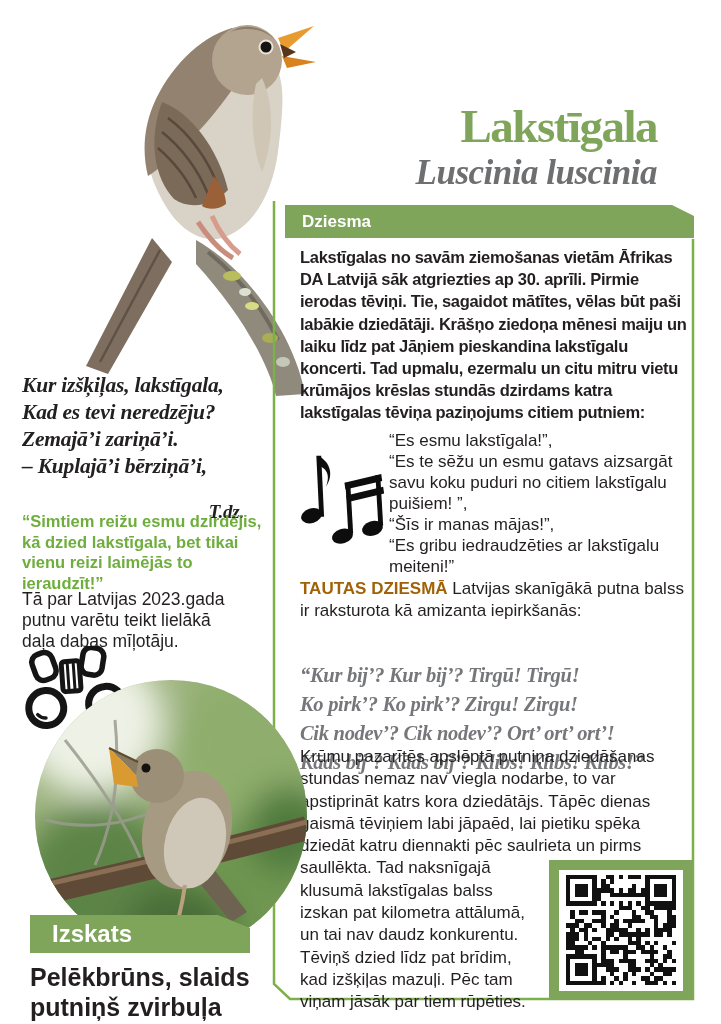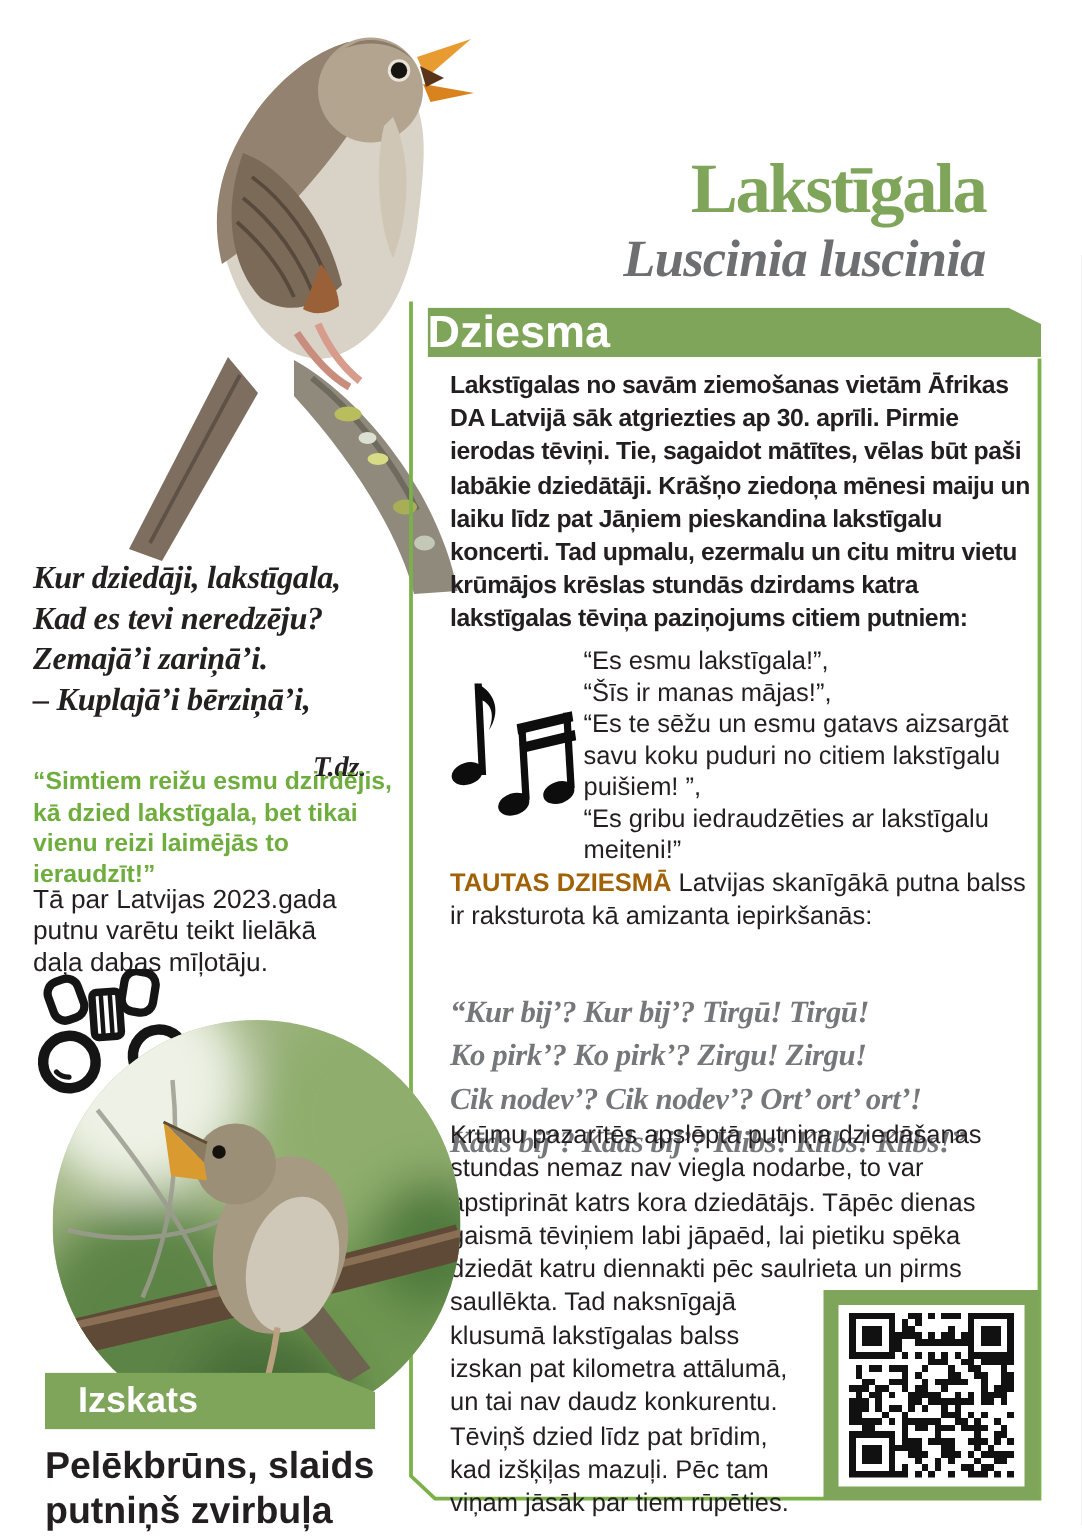--- a/index.html
+++ b/index.html
@@ -21,21 +21,21 @@
   
   .box-outline{position:absolute;left:0;top:0;width:721px;height:1024px;pointer-events:none;}
   .bar{background:#7fa55a;position:absolute;}
   .bar span{
     display:block;color:#ffffff;font-weight:700;
   }
   .dziesma-bar{
     left:285px;top:205px;width:409px;height:33px;
     clip-path:polygon(0 0,387px 0,100% 11px,100% 100%,0 100%);
   }
-  .dziesma-bar span{font-size:30px;line-height:33px;}
+  .dziesma-bar span{font-size:17px;line-height:33px;padding-left:17px;}
   .para1{
     position:absolute;left:300px;top:246px;width:392px;
     font-weight:700;font-size:16.5px;line-height:22.2px;letter-spacing:-0.3px;
   }
   .music-icon{position:absolute;left:296px;top:442px;width:92px;height:102px;}
   .bird-quotes{
     position:absolute;left:389px;top:430px;width:305px;
     font-size:17px;line-height:21px;
   }
   .tautas{
@@ -158,22 +158,22 @@
       <ellipse cx="79" cy="89" rx="11" ry="7.5" transform="rotate(-18 79 89)"></ellipse>
       <path d="M54,94 L51,42 L56,42 L59,94 Z"></path>
       <path d="M85,86 L82,34 L87,34 L90,86 Z"></path>
       <path d="M50,42 L88,33 L89,40 L51,49 Z"></path>
       <path d="M52,55 L90,46 L91,53 L53,62 Z"></path>
     </g>
   </svg>
 
   <div class="bird-quotes">
     <div>“Es esmu lakstīgala!”,</div>
+    <div>“Es te sēžu un esmu gatavs aizsargāt savu koku puduri no citiem lakstīgalu puišiem! ”,</div>
     <div>“Šīs ir manas mājas!”,</div>
-    <div>“Es te sēžu un esmu gatavs aizsargāt savu koku puduri no citiem lakstīgalu puišiem! ”,</div>
     <div>“Es gribu iedraudzēties ar lakstīgalu meiteni!”</div>
   </div>
 
   <div class="tautas">
     <span class="lbl">TAUTAS DZIESMĀ</span><span> Latvijas skanīgākā putna balss ir raksturota kā amizanta iepirkšanās:</span>
   </div>
 
   <div class="folk">
     <div>“Kur bij’? Kur bij’? Tirgū! Tirgū!</div>
     <div>Ko pirk’? Ko pirk’? Zirgu! Zirgu!</div>
@@ -516,21 +516,21 @@
             <rect x="20" y="24" width="1" height="1" fill="#111111"></rect>
             <rect x="22" y="24" width="1" height="1" fill="#111111"></rect>
             <rect x="24" y="24" width="1" height="1" fill="#111111"></rect>
           </svg>
       </div>
     </div>
     <span>Krūmu pazarītēs apslēptā putniņa dziedāšanas stundas nemaz nav viegla nodarbe, to var apstiprināt katrs kora dziedātājs. Tāpēc dienas gaismā tēviņiem labi jāpaēd, lai pietiku spēka dziedāt katru diennakti pēc saulrieta un pirms saullēkta. Tad naksnīgajā klusumā lakstīgalas balss izskan pat kilometra attālumā, un tai nav daudz konkurentu. Tēviņš dzied līdz pat brīdim, kad izšķiļas mazuļi. Pēc tam viņam jāsāk par tiem rūpēties.</span>
   </div>
 
   <div class="poem">
-    <div>Kur dziedāji, lakstīgala,</div>
+    <div>Kur izšķiļas, lakstīgala,</div>
     <div>Kad es tevi neredzēju?</div>
     <div>Zemajā’i zariņā’i.</div>
     <div>– Kuplajā’i bērziņā’i,</div>
     <div class="poem-attrib">T.dz.</div>
   </div>
 
   <div class="left-quote">“Simtiem reižu esmu dzirdējis, kā dzied lakstīgala, bet tikai vienu reizi laimējās to ieraudzīt!”</div>
   <div class="left-note">Tā par Latvijas 2023.gada putnu varētu teikt lielākā daļa dabas mīļotāju.</div>
 
   <svg class="binoculars-icon" viewBox="0 0 110 86">

